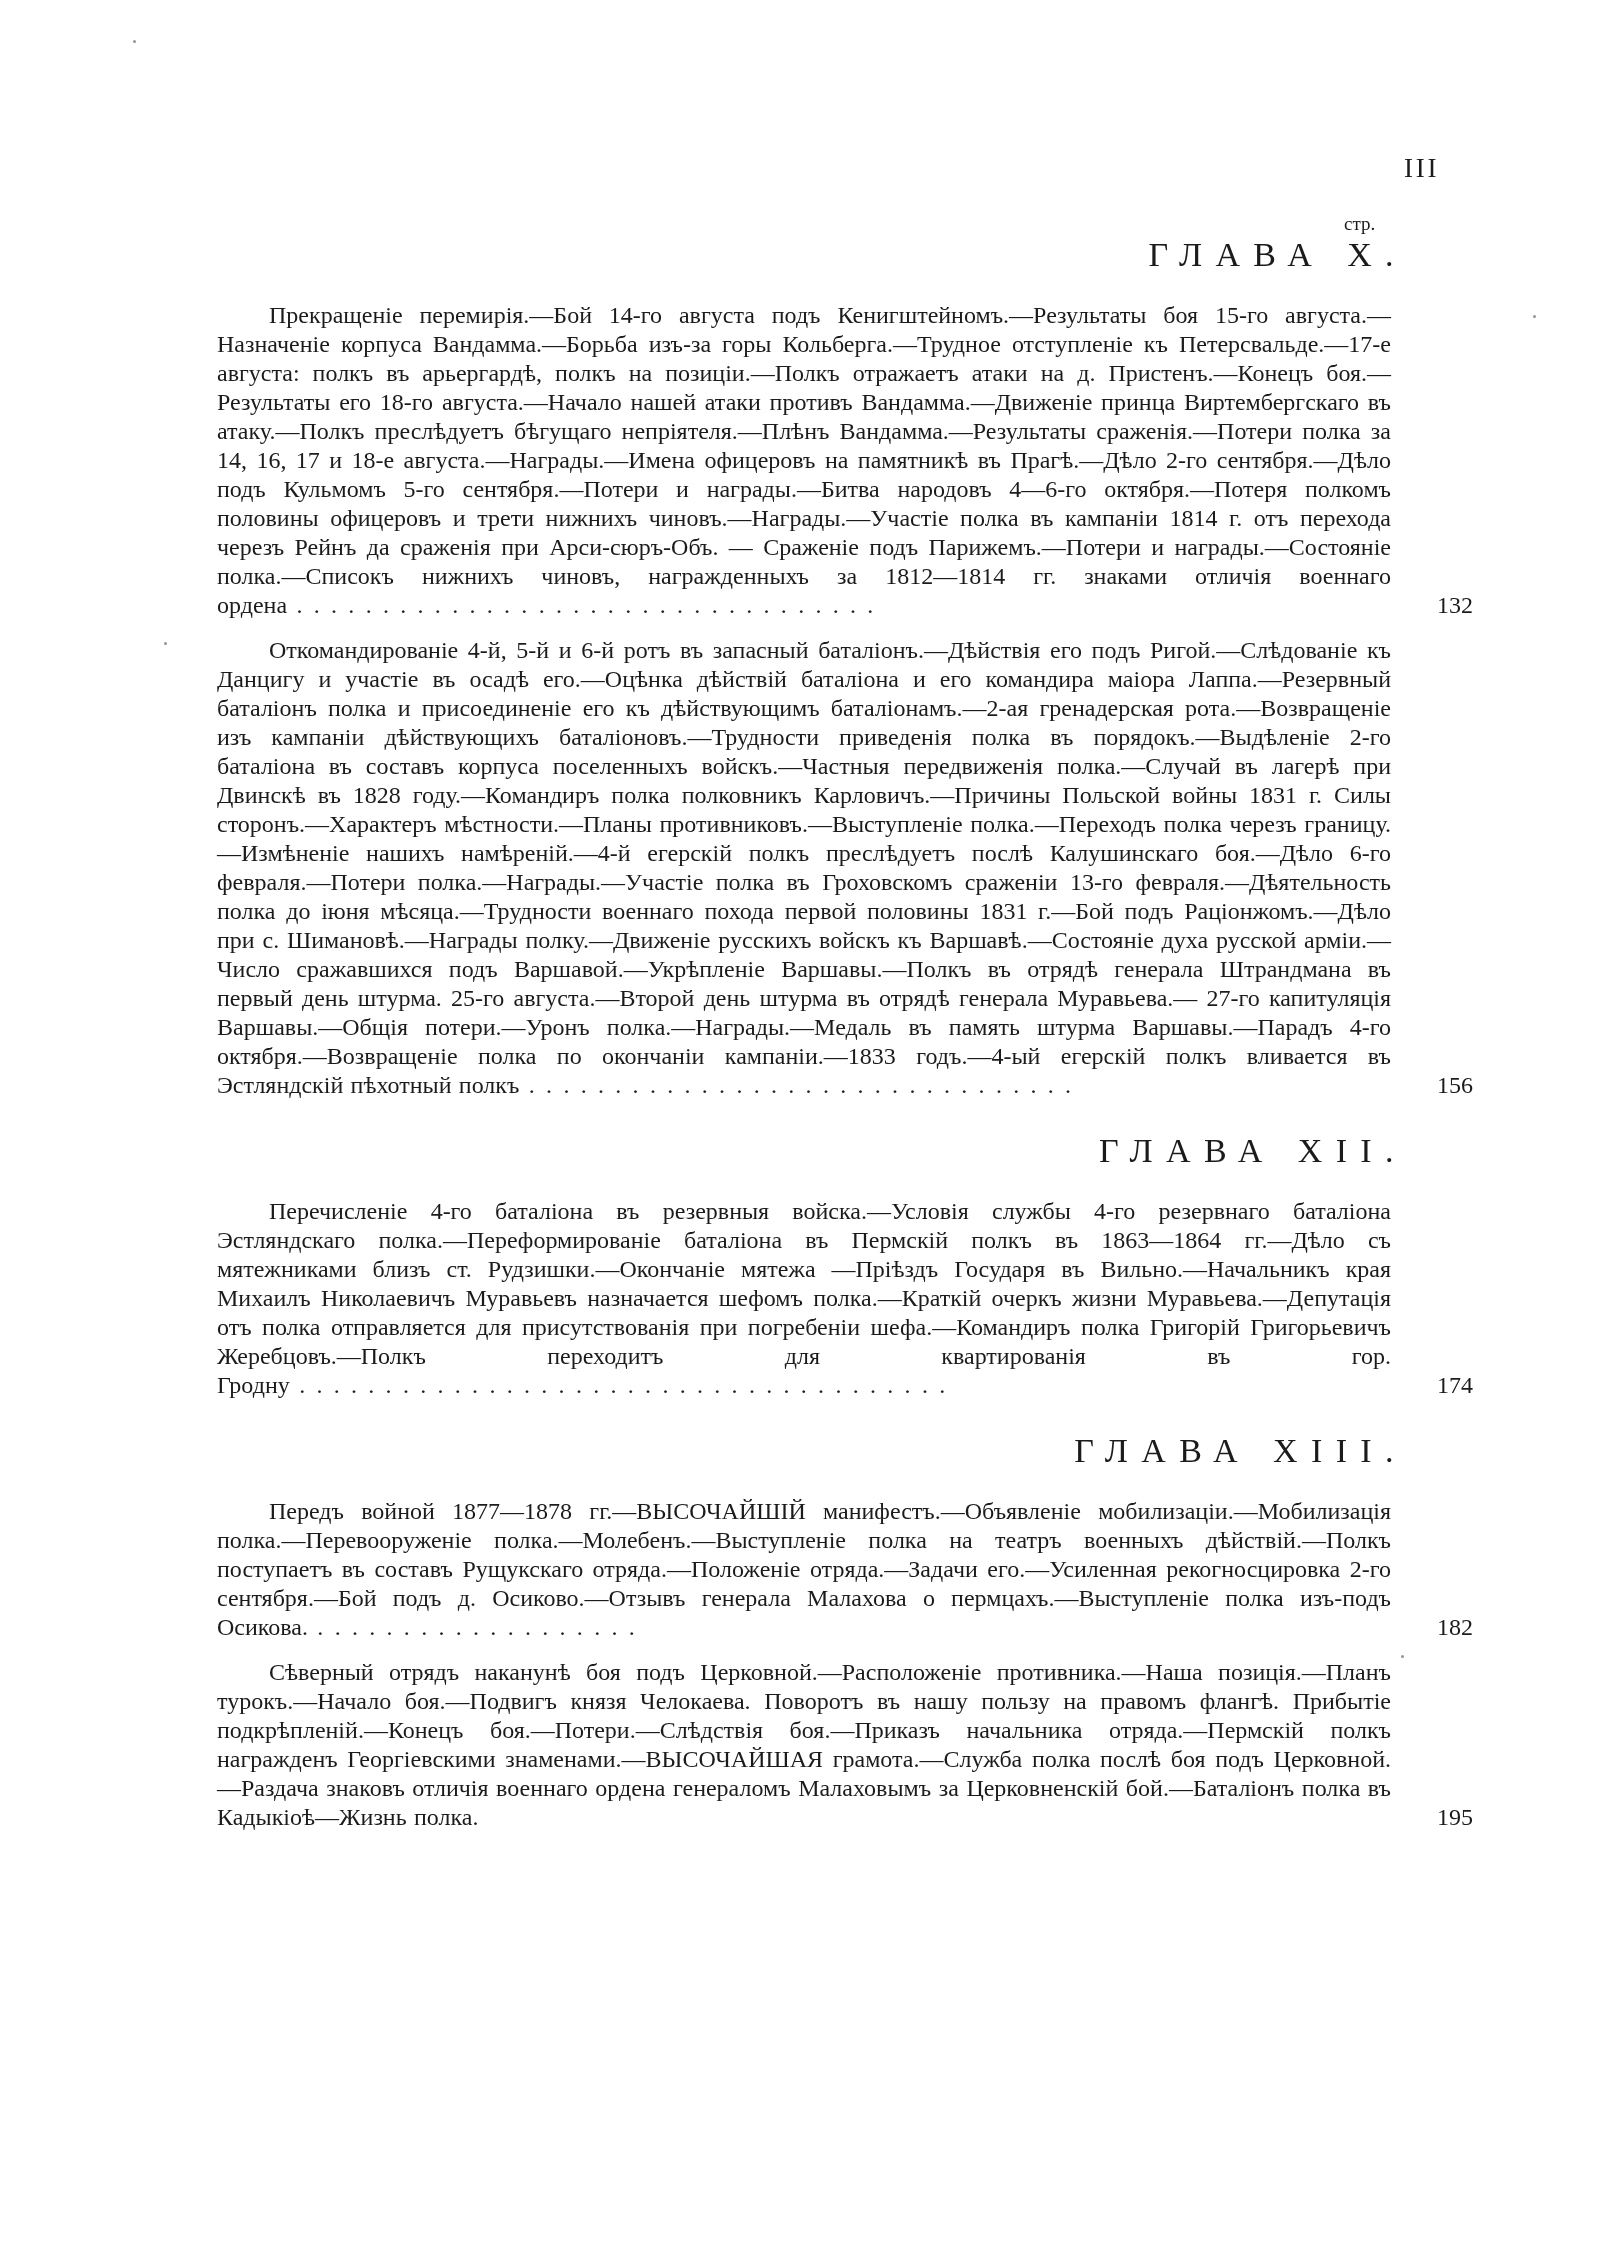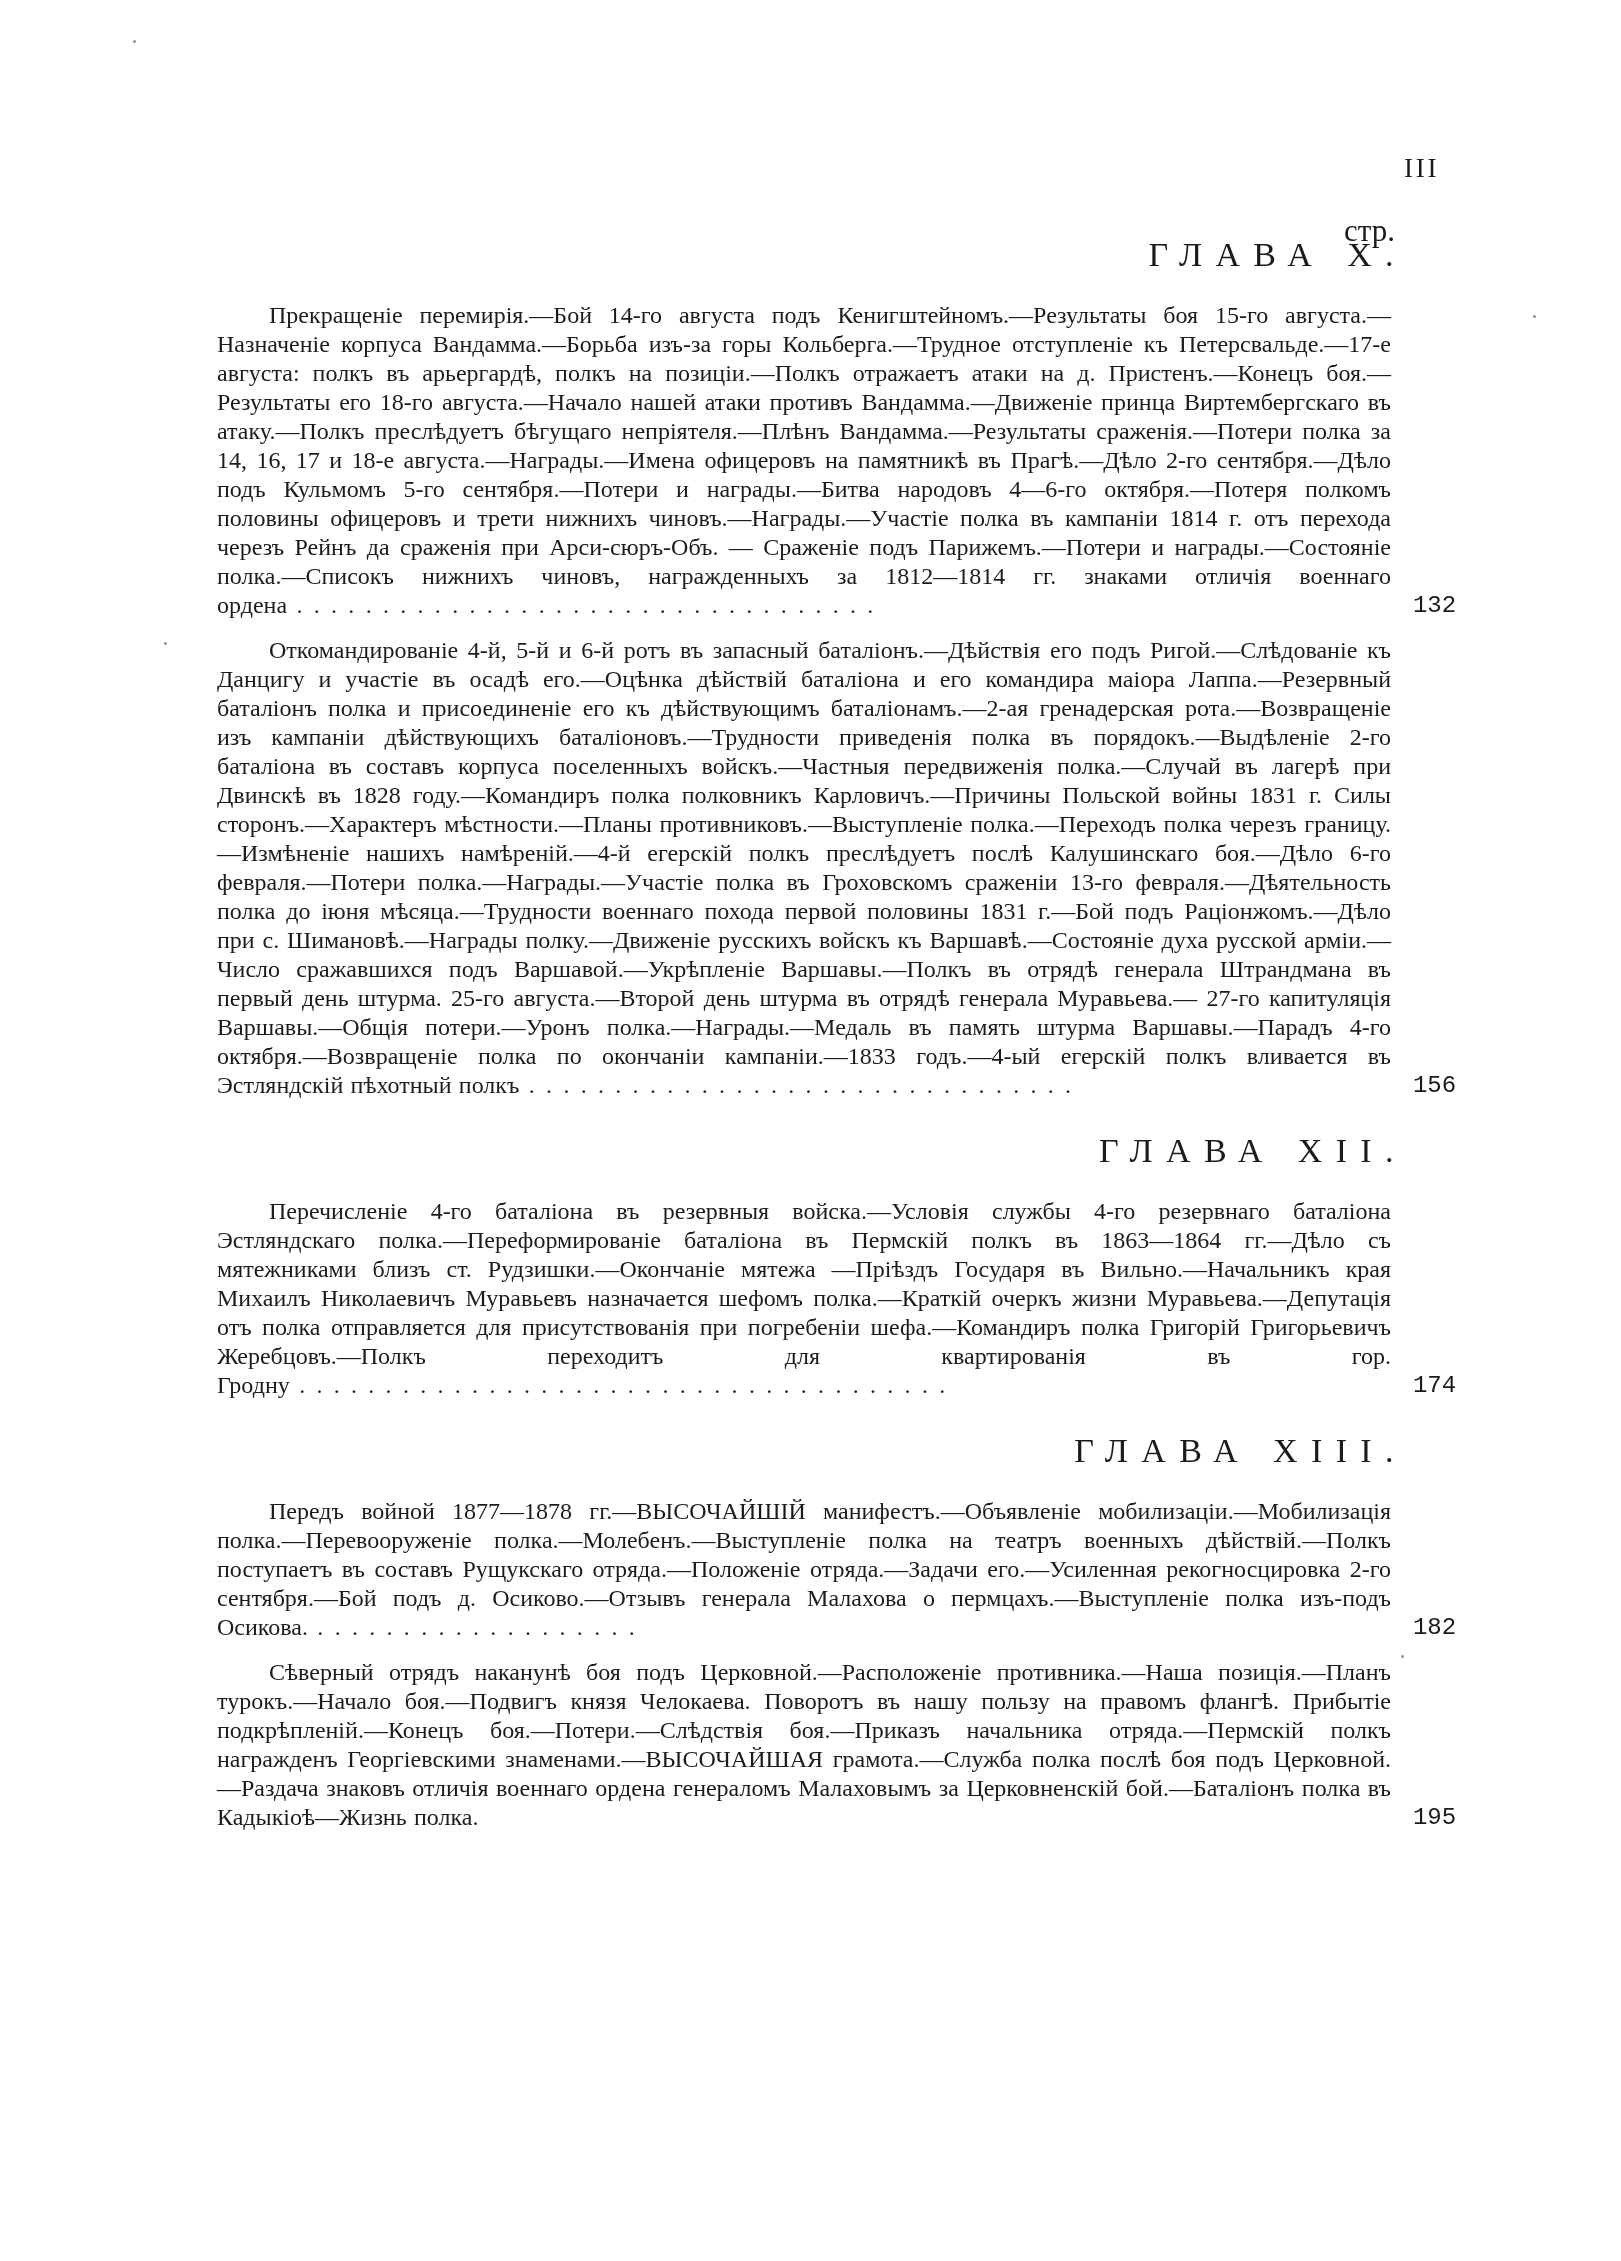--- a/index.html
+++ b/index.html
@@ -22,21 +22,21 @@
     left: 1369px;
     top: 153px;
     font-size: 27px;
     letter-spacing: 2.7px;
     margin-left: 35px;
   }
   .column-label {
     position: absolute;
     left: 1344px;
     top: 213px;
-    font-size: 31px;
+    font-size: 19px;
   }
   .toc {
     position: absolute;
     left: 201px;
     top: 236px;
     width: 1206px;
   }
   .chapter-heading {
     font-size: 34px;
     font-weight: 400;
@@ -60,23 +60,22 @@
     letter-spacing: 2px;
     padding-left: 9.4px;
     color: #222;
   }
   .pagenum {
     position: absolute;
     right: -82px;
     bottom: 0;
     width: 77px;
     font-size: 24px;
-    text-align: center;
+    text-align: right;
     text-indent: 0;
-    font-family: Liberation Mono, monospace;
   }
   
   .speck {
     position: absolute;
     background: #3a3a3a;
     border-radius: 50%;
     width: 3.4px;
     height: 3.4px;
     opacity: .55;
   }

